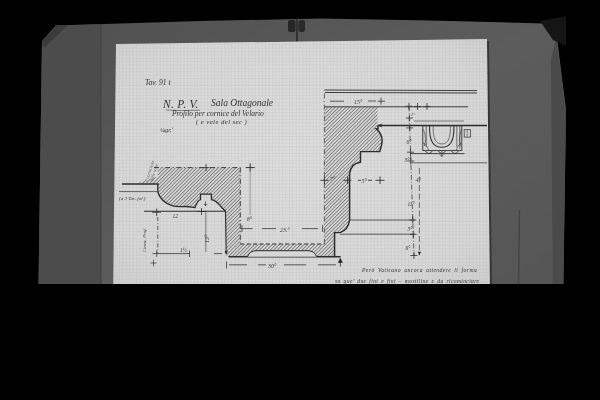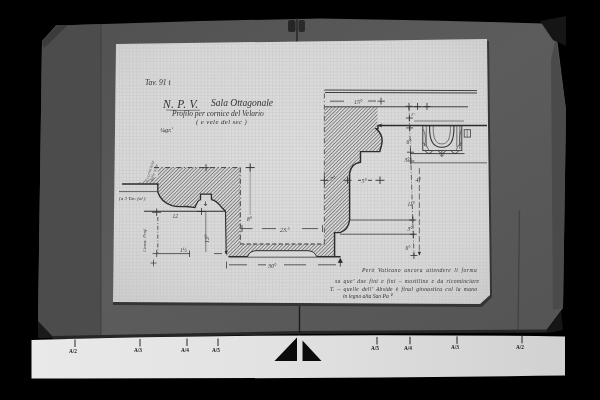--- a/index.html
+++ b/index.html
@@ -1,16 +1,16 @@
 <!DOCTYPE html>
 <html><head>
 <meta charset="utf-8">
 <style>
   html,body{margin:0;padding:0;background:#000;}
-  #stage{width:600px;height:400px;position:relative;overflow:hidden;background:#4d7c0f;filter:grayscale(1);}
+  #stage{width:600px;height:284px;position:relative;overflow:hidden;background:#4d7c0f;filter:grayscale(1);}
   svg{position:absolute;top:0;left:0;}
   text{font-family:"Liberation Serif", serif;}
   .hand{font-family:"Liberation Serif", serif;font-style:italic;fill:#35332f;}
   .dim{font-family:"Liberation Serif", serif;font-style:italic;fill:#3a3834;}
   .ruler{font-family:"Liberation Sans", sans-serif;font-weight:bold;fill:#111;}
 </style>
 </head>
 <body>
 <div id="stage">
 <svg width="600" height="400" viewBox="0 0 600 400">

